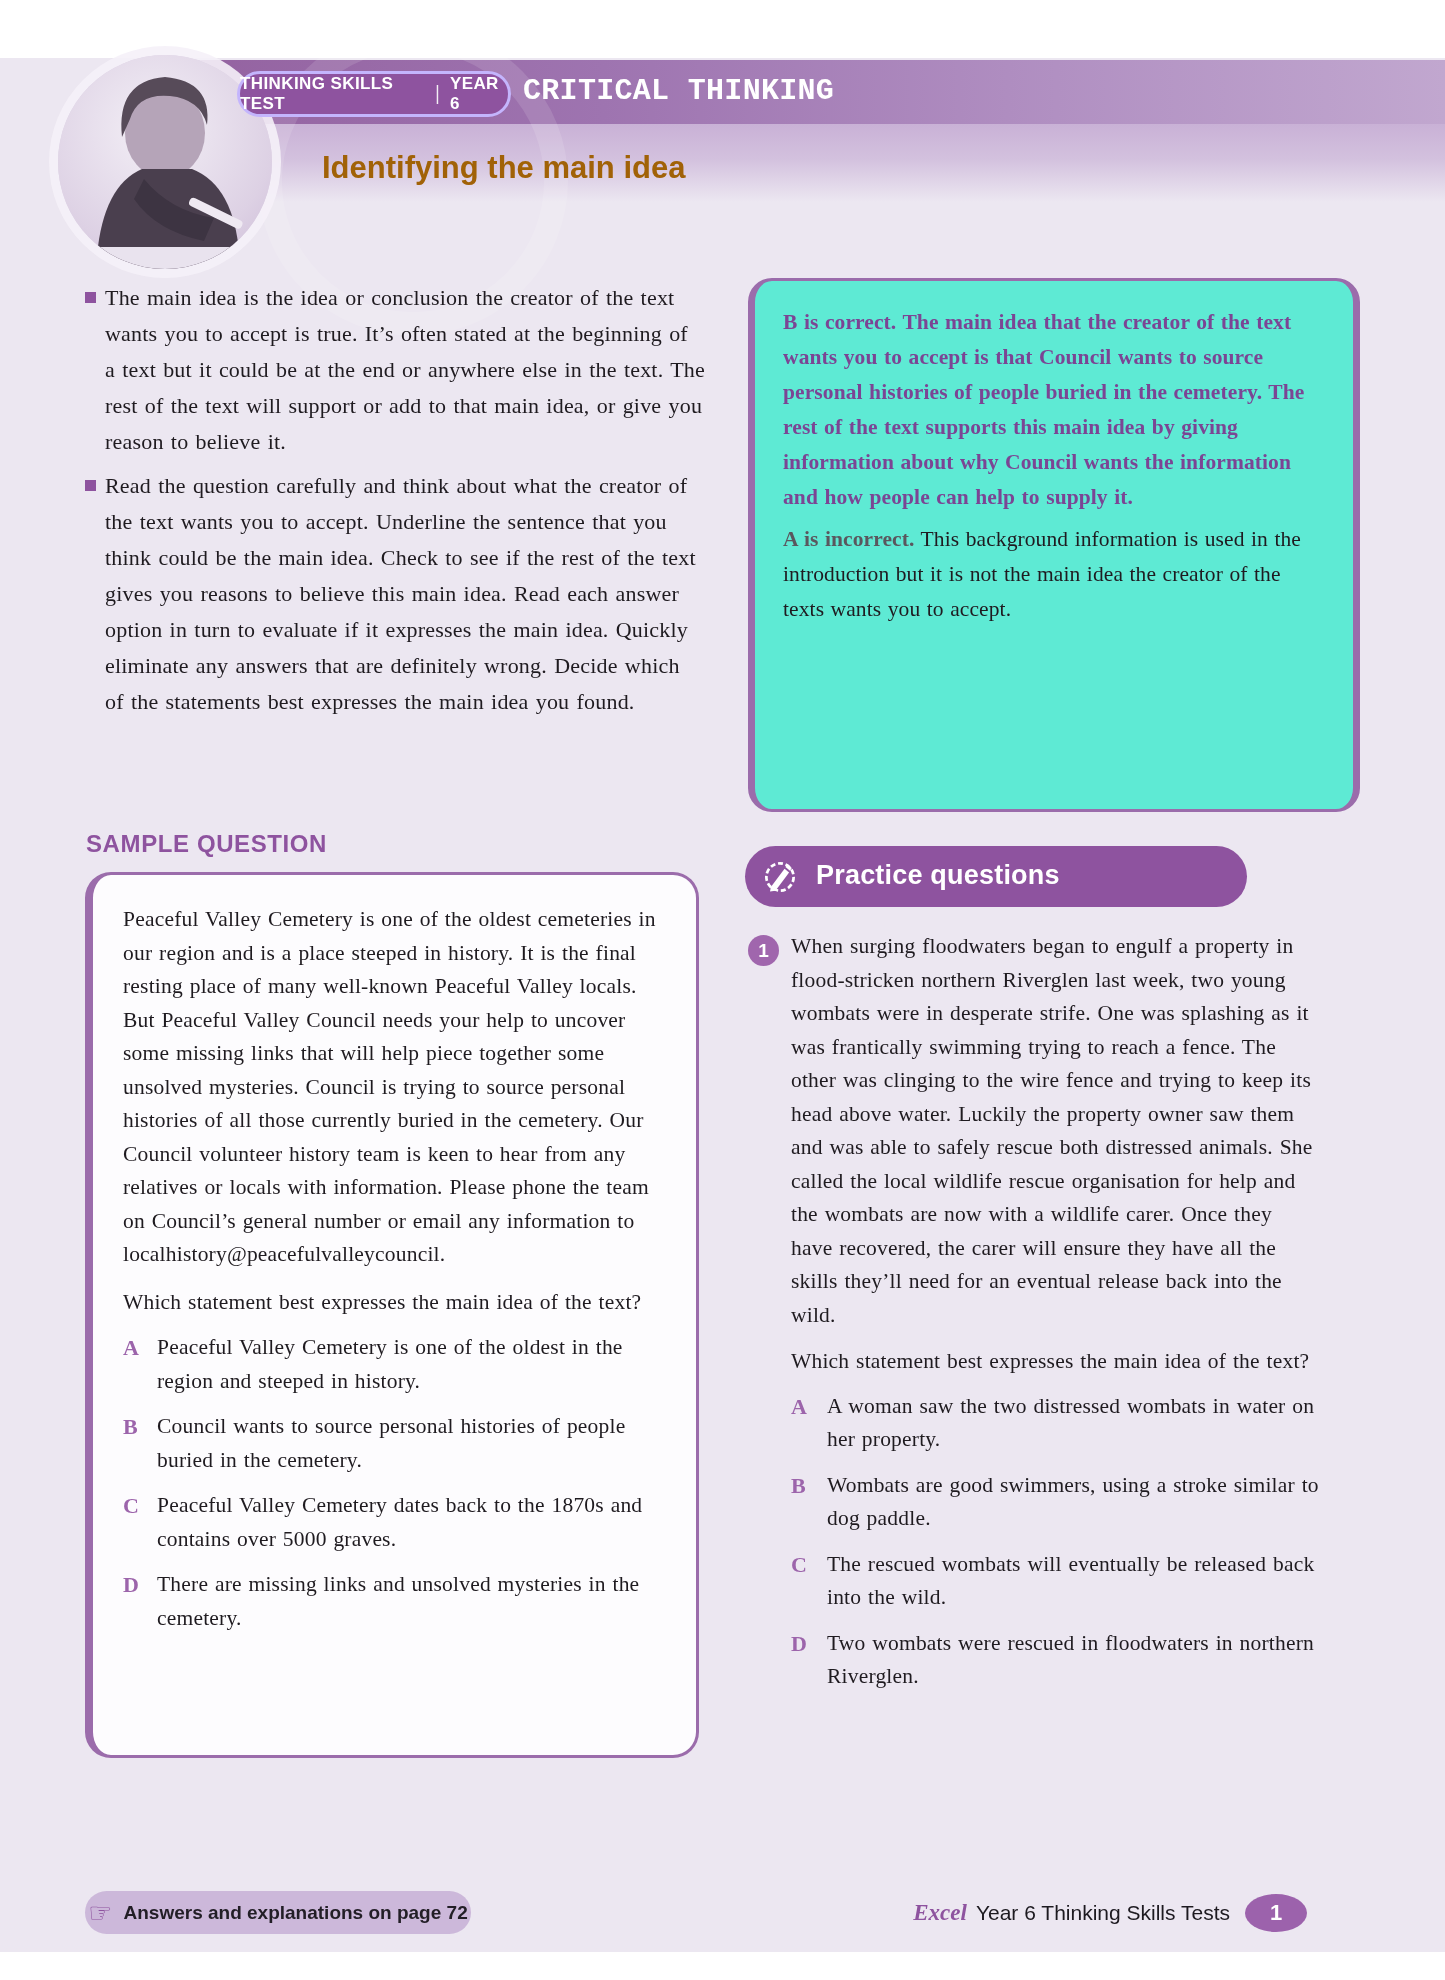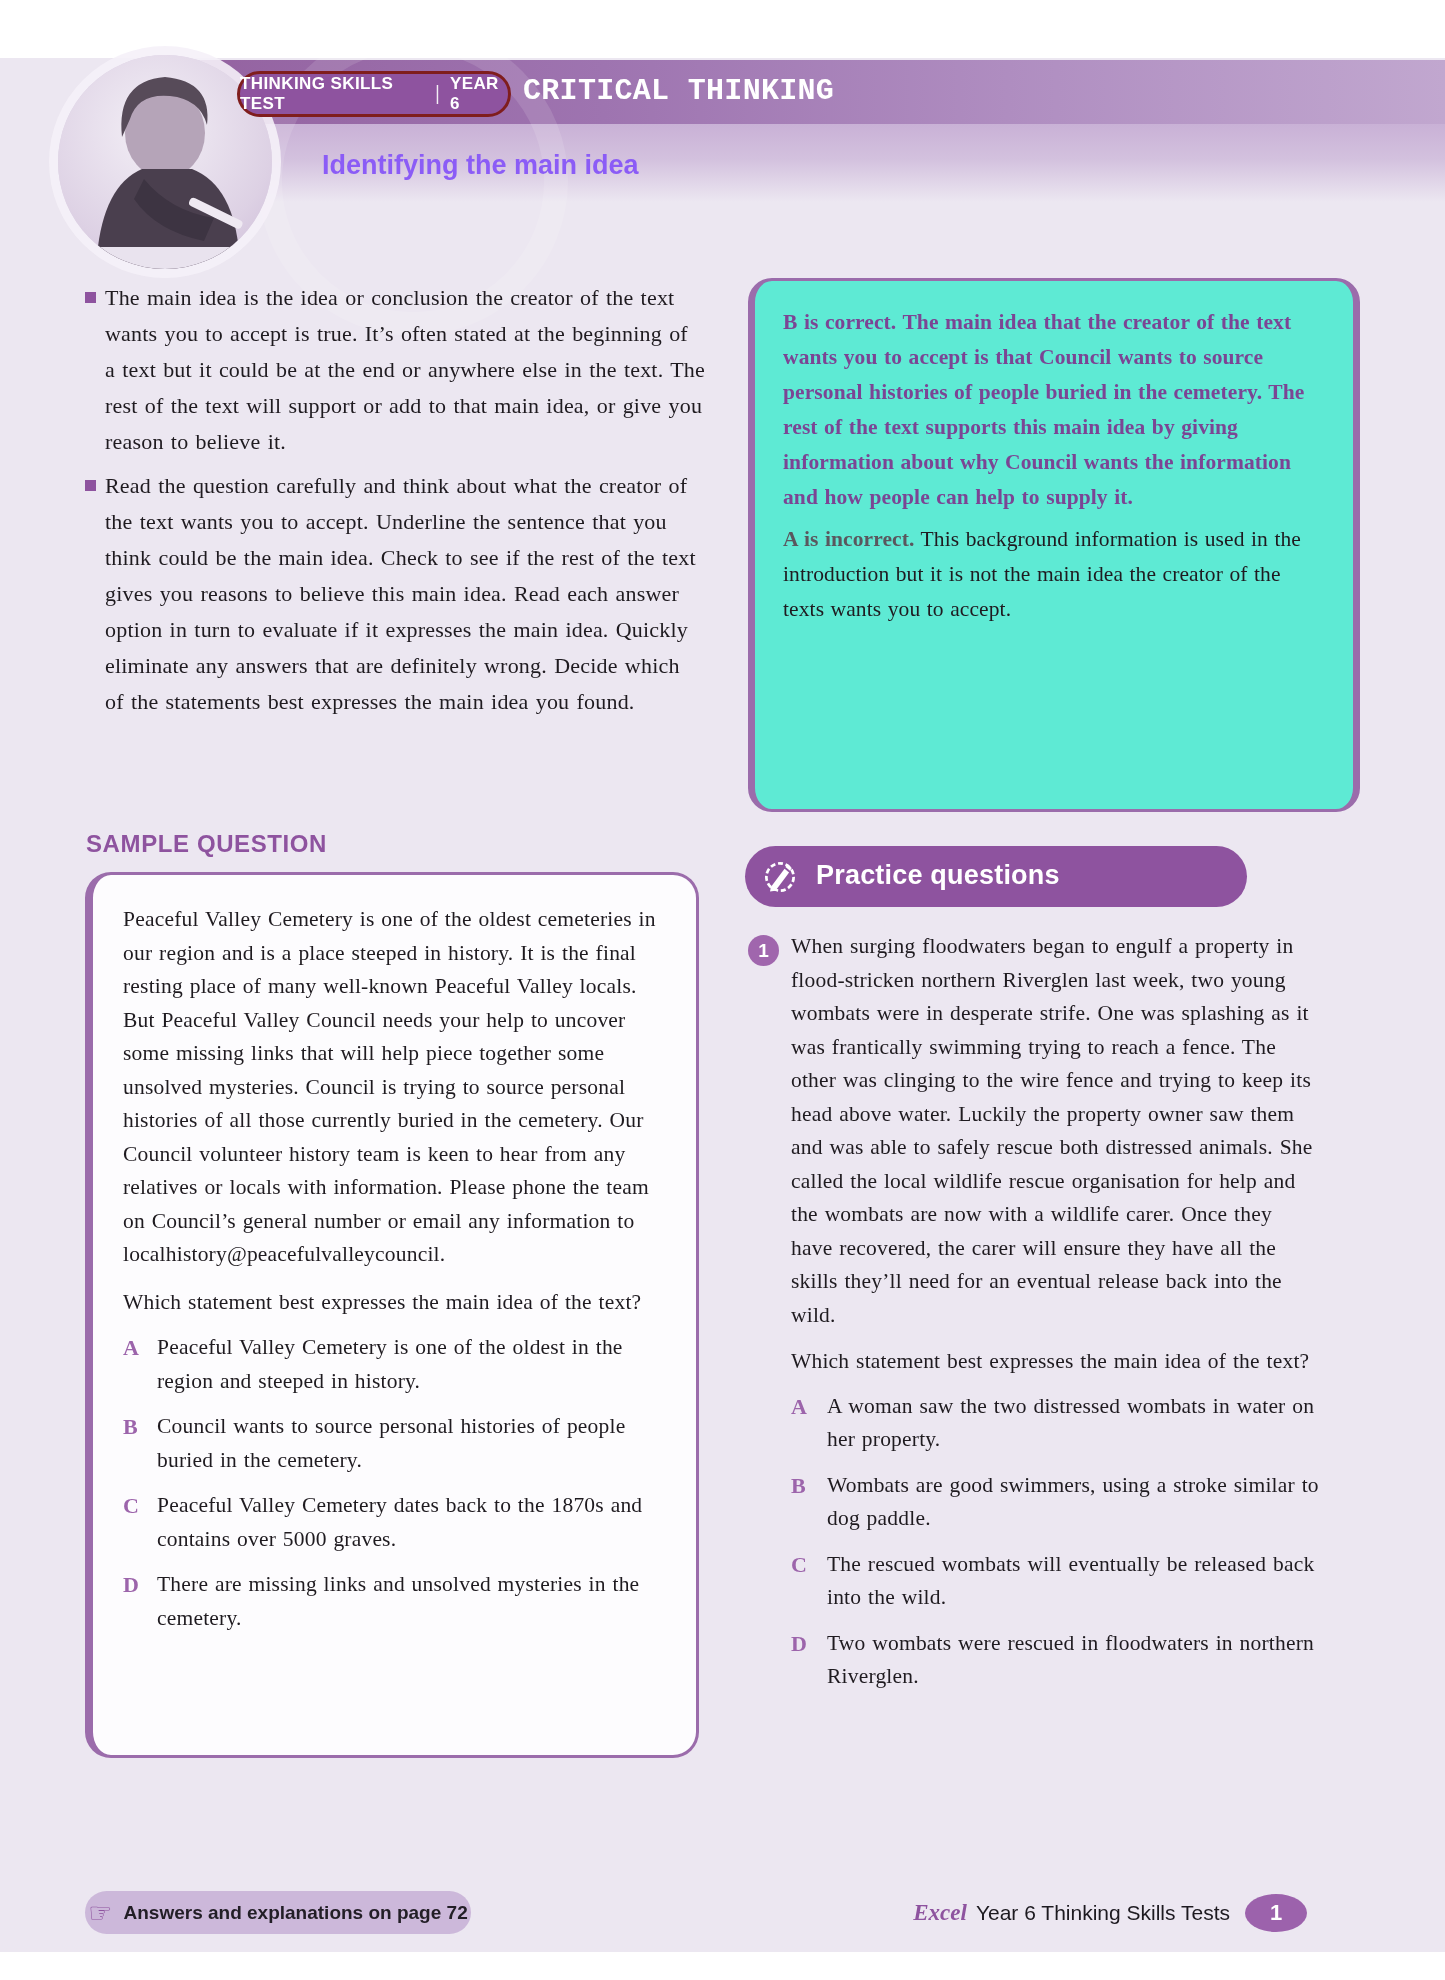--- a/index.html
+++ b/index.html
@@ -15,28 +15,28 @@
   
   .band1{left:150px;top:60px;width:1295px;height:64px;
     background:linear-gradient(90deg,#93619f 0%,#9e74b0 35%,#b190c2 70%,#c1a7cf 100%);}
   .band2{left:150px;top:124px;width:1295px;height:78px;
     background:linear-gradient(180deg,#c9b1d6 0%,#d3c1de 45%,#ece7f1 100%);}
   .swirl{left:258px;top:26px;width:310px;height:310px;border-radius:50%;
     border:24px solid rgba(255,255,255,0.12);box-sizing:border-box;}
   .photo{left:58px;top:55px;width:214px;height:214px;border-radius:50%;overflow:hidden;
     box-shadow:0 0 0 9px rgba(245,241,248,0.9);background:#ddd2e4;}
   .photo svg{display:block;}
-  .pill{left:237px;top:71px;width:274px;height:46px;background:#8e539f;border:3px solid #7f1d1d;
+  .pill{left:237px;top:71px;width:274px;height:46px;background:#8e539f;border:3px solid #c4b5fd;
     border-radius:26px;box-sizing:border-box;display:flex;align-items:center;justify-content:center;gap:10px;
     font-family:"Liberation Sans", sans-serif;font-weight:bold;color:#ffffff;font-size:17px;letter-spacing:0.4px;}
   .pill .sep{font-weight:normal;opacity:0.9;transform:scaleY(1.2);}
   .strand{left:523px;top:74px;font-family:Liberation Mono, monospace;font-weight:bold;
     color:#ffffff;font-size:30px;letter-spacing:0.3px;}
   .title{left:322px;top:150px;font-family:"Liberation Sans", sans-serif;font-weight:bold;
-    color:#8b5cf6;font-size:27px;margin:0;}
+    color:#a16207;font-size:31px;margin:0;}
 
   
   .intro{left:85px;top:272px;width:620px;}
   .intro .item{display:flex;gap:9px;margin-top:8px;}
   .intro .sq{flex:0 0 11px;width:11px;height:11px;background:#8e539f;margin-top:12px;}
   .intro p{margin:0;font-size:22px;line-height:36px;letter-spacing:0.2px;word-spacing:1.5px;}
 
   .sample-heading{left:86px;top:830px;font-family:"Liberation Sans", sans-serif;font-weight:bold;
     font-size:24px;color:#8e539f;letter-spacing:0.6px;}
 

